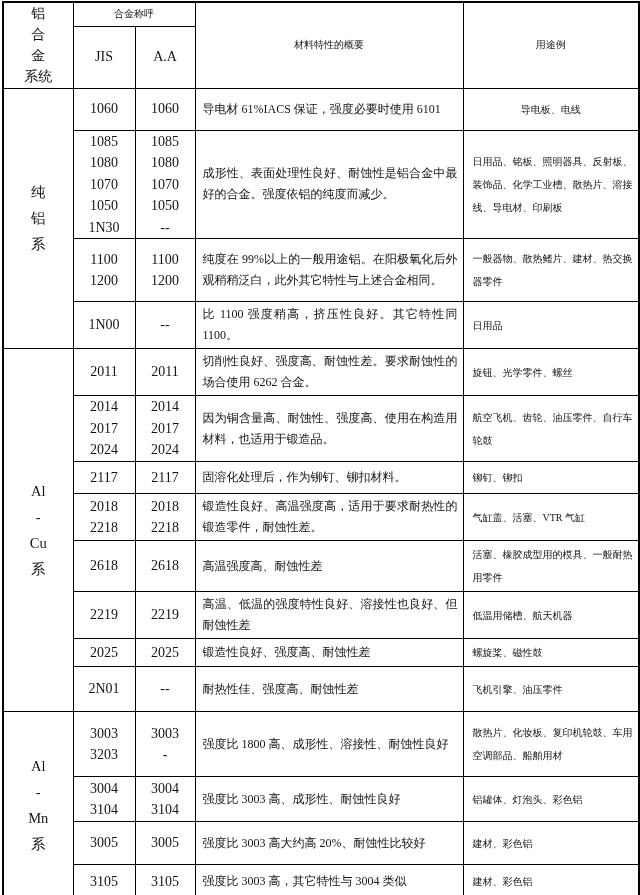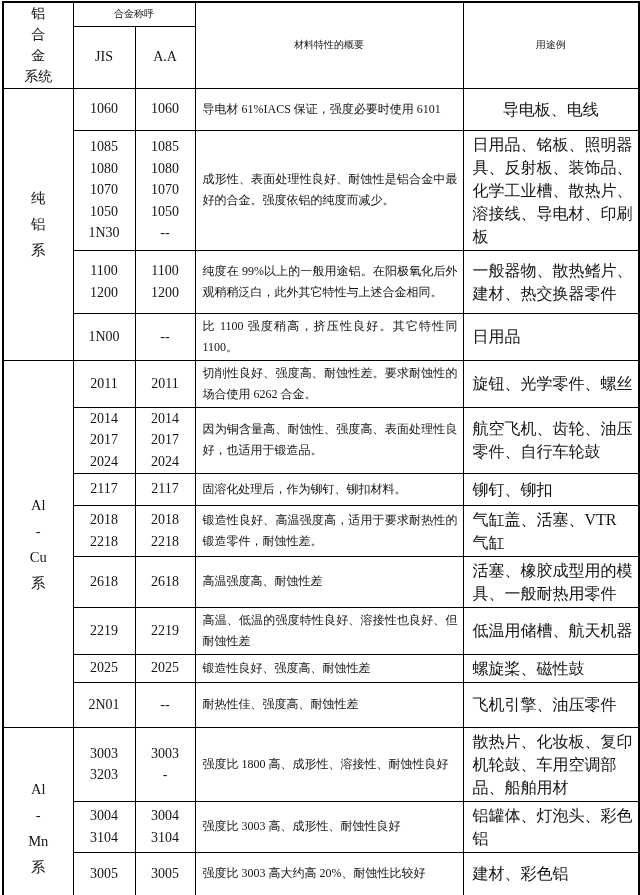--- a/index.html
+++ b/index.html
@@ -45,21 +45,21 @@
     line-height: 21.5px;
   }
   .desc {
     font-size: 12px;
     line-height: 21px;
     padding: 2px 5px 2px 7px;
     text-align: justify;
     margin-top: 32px;
   }
   .use {
-    font-size: 16px;
+    font-size: 10px;
     line-height: 23px;
     padding: 2px 4px 2px 9px;
   }
   .use.c { text-align: center; padding: 0; }
   .hdr-main { font-size: 10px; }
   .hdr-sub  { font-size: 14px; }
   .sys-hdr {
     white-space: pre-line;
     text-align: center;
     font-size: 14px;
@@ -141,21 +141,21 @@
     <td class="desc">切削性良好、强度高、耐蚀性差。要求耐蚀性的场合使用 6262 合金。</td>
     <td class="use">旋钮、光学零件、螺丝</td>
   </tr>
   <tr style="height:66px;">
     <td class="num">2014
 2017
 2024</td>
     <td class="num">2014
 2017
 2024</td>
-    <td class="desc">因为铜含量高、耐蚀性、强度高、表面处理性良好，也适用于锻造品。</td>
+    <td class="desc">因为铜含量高、耐蚀性、强度高、使用在构造用材料，也适用于锻造品。</td>
     <td class="use">航空飞机、齿轮、油压零件、自行车轮鼓</td>
   </tr>
   <tr style="height:32px;">
     <td class="num">2117</td>
     <td class="num">2117</td>
     <td class="desc">固溶化处理后，作为铆钉、铆扣材料。</td>
     <td class="use">铆钉、铆扣</td>
   </tr>
   <tr style="height:47px;">
     <td class="num">2018

